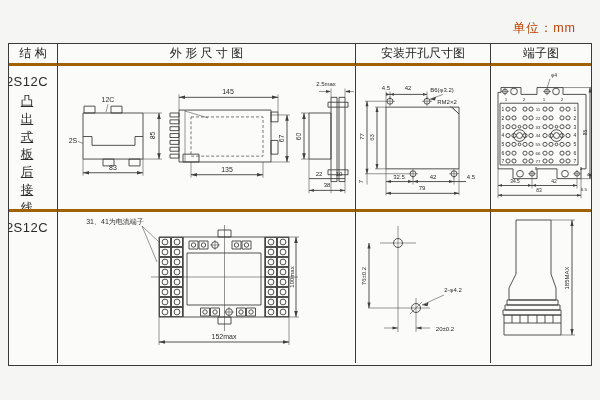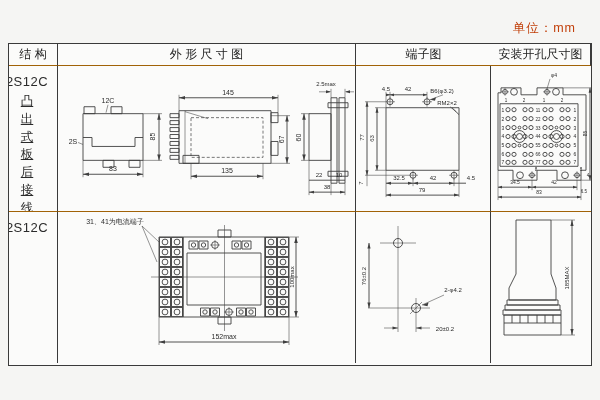--- a/index.html
+++ b/index.html
@@ -1,19 +1,19 @@
 <!DOCTYPE html>
 <html><head>
 <meta charset="utf-8">
 <style>
   html,body{margin:0;padding:0;}
   body{width:600px;height:400px;background:#f5f5f3;font-family:"Liberation Sans","DejaVu Sans",sans-serif;color:#2b2b2b;position:relative;overflow:hidden;}
   #unit{position:absolute;top:20px;right:24px;font-size:12.5px;letter-spacing:1px;color:#c2410c;}
   #tbl{position:absolute;left:8px;top:43px;width:584px;height:323px;border:1.5px solid #3a3a3a;box-sizing:border-box;display:grid;grid-template-columns:49px 298px 135px 100px;grid-template-rows:22px 146px 151px;background:#fbfbfa;}
-  .cell{position:relative;border-right:1px solid #3a3a3a;border-bottom:1px solid #a16207;box-sizing:border-box;overflow:hidden;}
+  .cell{position:relative;border-right:1px solid #3a3a3a;border-bottom:3px solid #a16207;box-sizing:border-box;overflow:hidden;}
   .cell.last{border-right:none;}
   .cell.bot{border-bottom:none;}
   .hdr{display:flex;align-items:center;justify-content:center;font-size:12px;color:#222;}
   .struct{display:flex;flex-direction:column;align-items:center;justify-content:space-between;padding:8px 12px 6px 0;}
   .model{font-size:13px;letter-spacing:0.5px;}
   .vtext{width:1.15em;font-size:12.5px;line-height:1.42;text-align:center;word-break:break-all;margin:4px 0;text-decoration:underline;}
   svg{position:absolute;inset:0;}
   svg *{vector-effect:non-scaling-stroke;}
   svg line,svg rect,svg path,svg circle,svg polyline{fill:none;stroke:#3f3f3f;stroke-width:0.9;}
   svg .thin{stroke-width:0.55;}
@@ -24,22 +24,22 @@
 </style>
 </head>
 <body>
 
 <div id="unit">单位：mm</div>
 
 <div id="tbl">
 
   <div class="cell hdr">结 构</div>
   <div class="cell hdr">外 形 尺 寸 图</div>
+  <div class="cell hdr">安装开孔尺寸图</div>
   <div class="cell hdr last">端子图</div>
-  <div class="cell hdr">安装开孔尺寸图</div>
 
   <div class="cell struct">
     <div class="model">2S12C</div>
     <div class="vtext">凸出式板后接线</div>
 
   </div>
 
   <div class="cell">
     <svg viewBox="0 0 297 146" width="100%" height="100%" preserveAspectRatio="none">
       <g>

